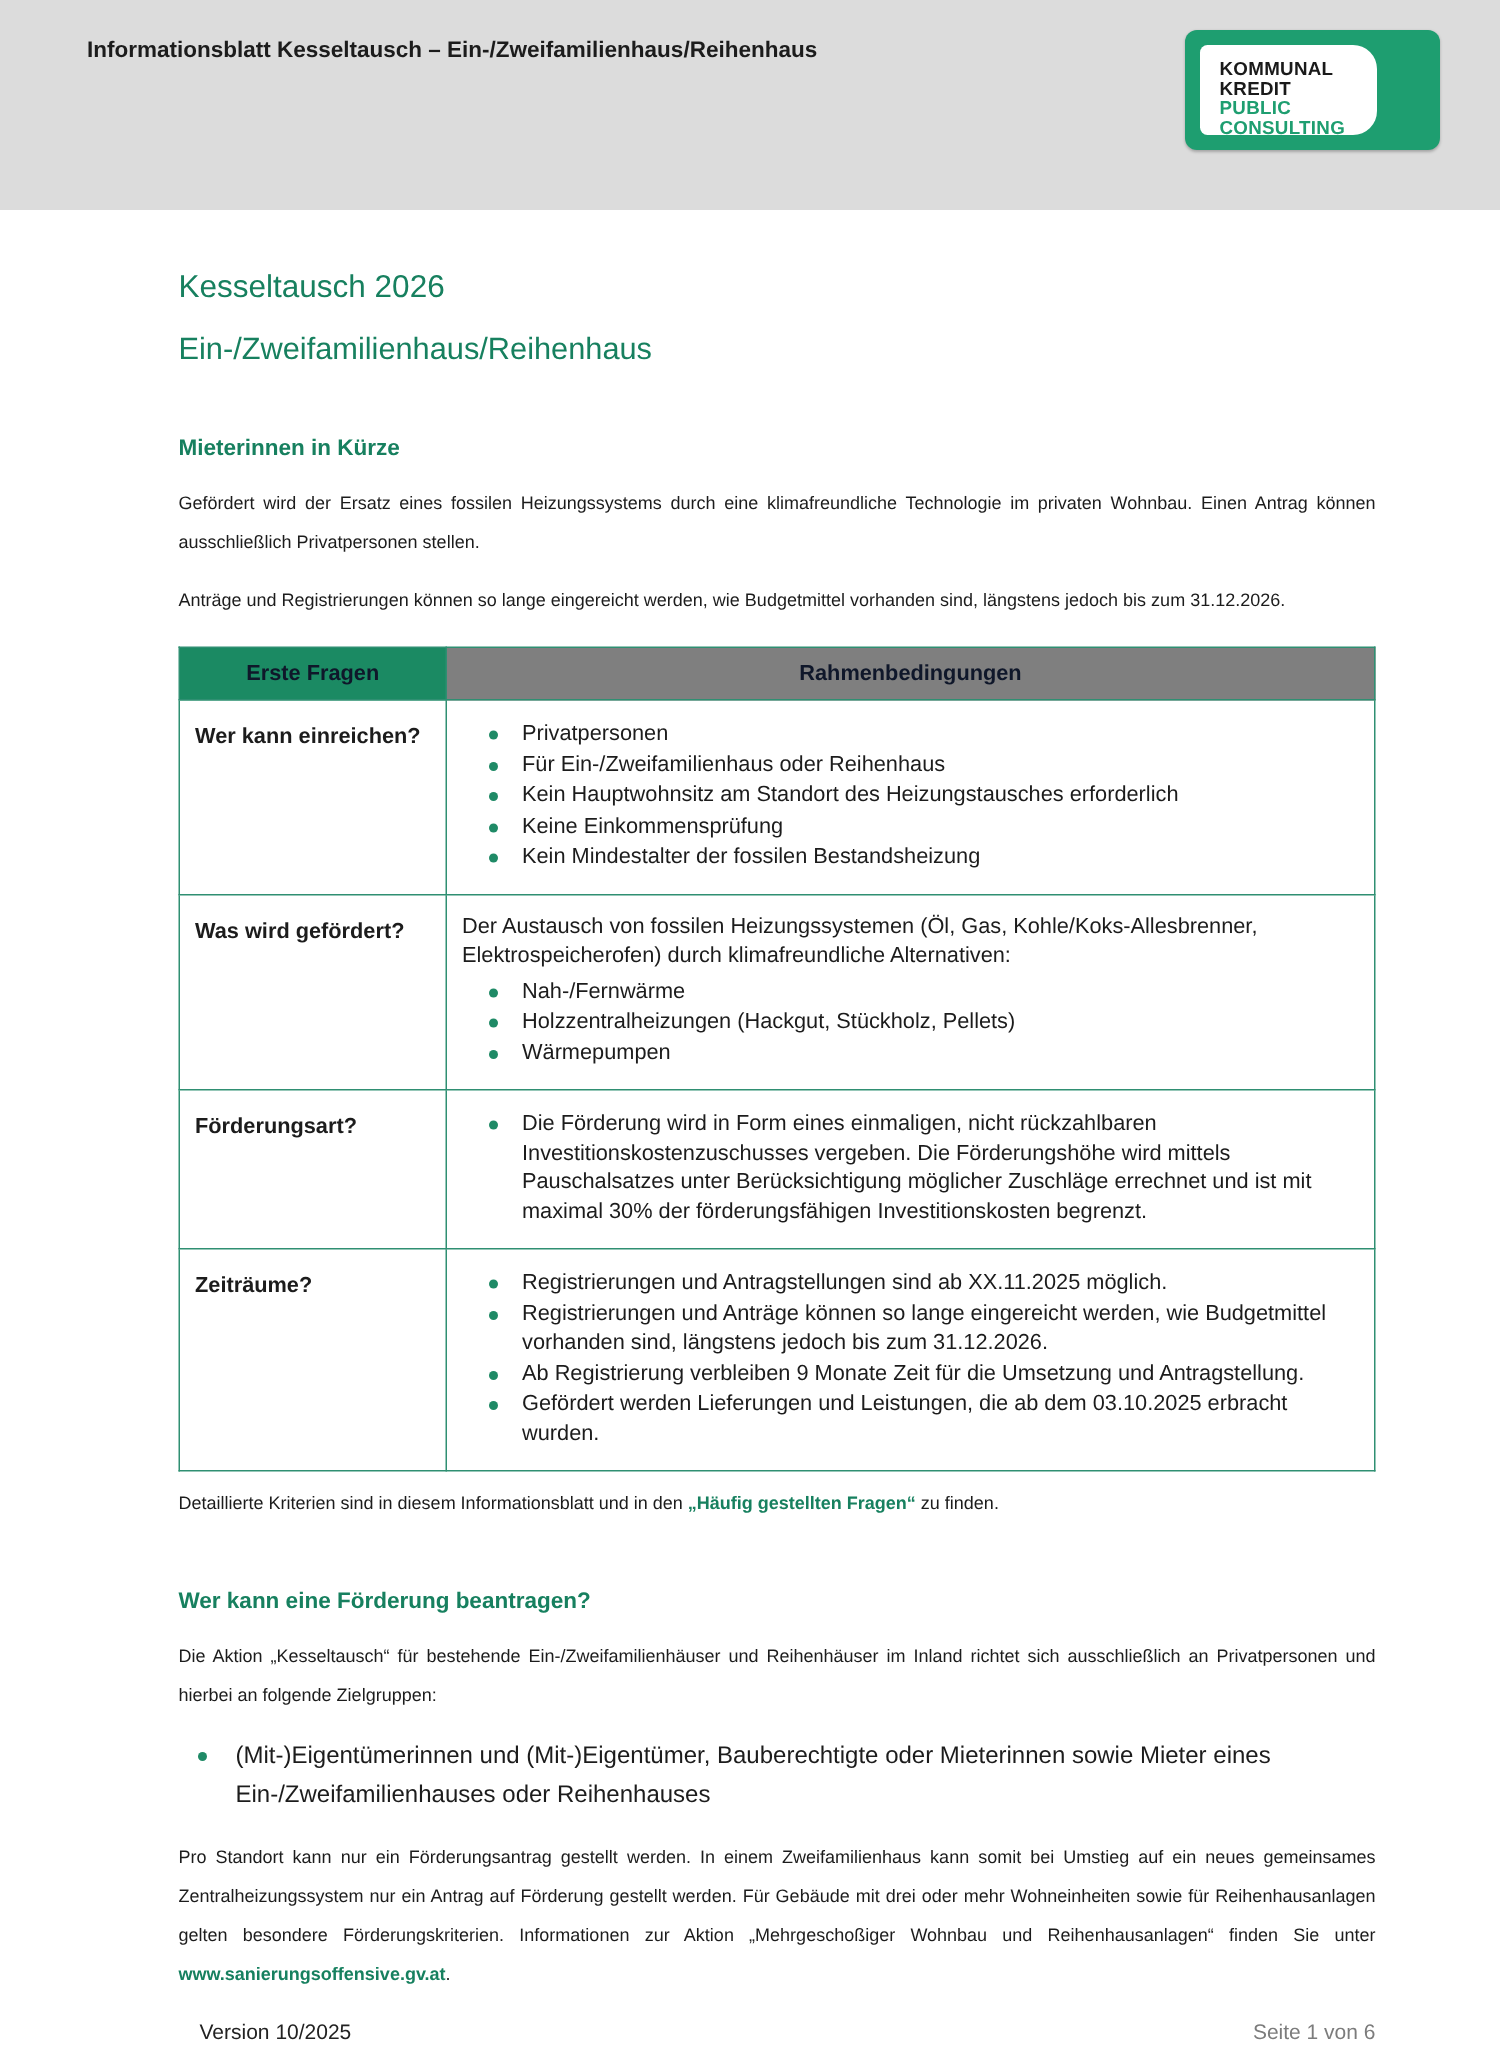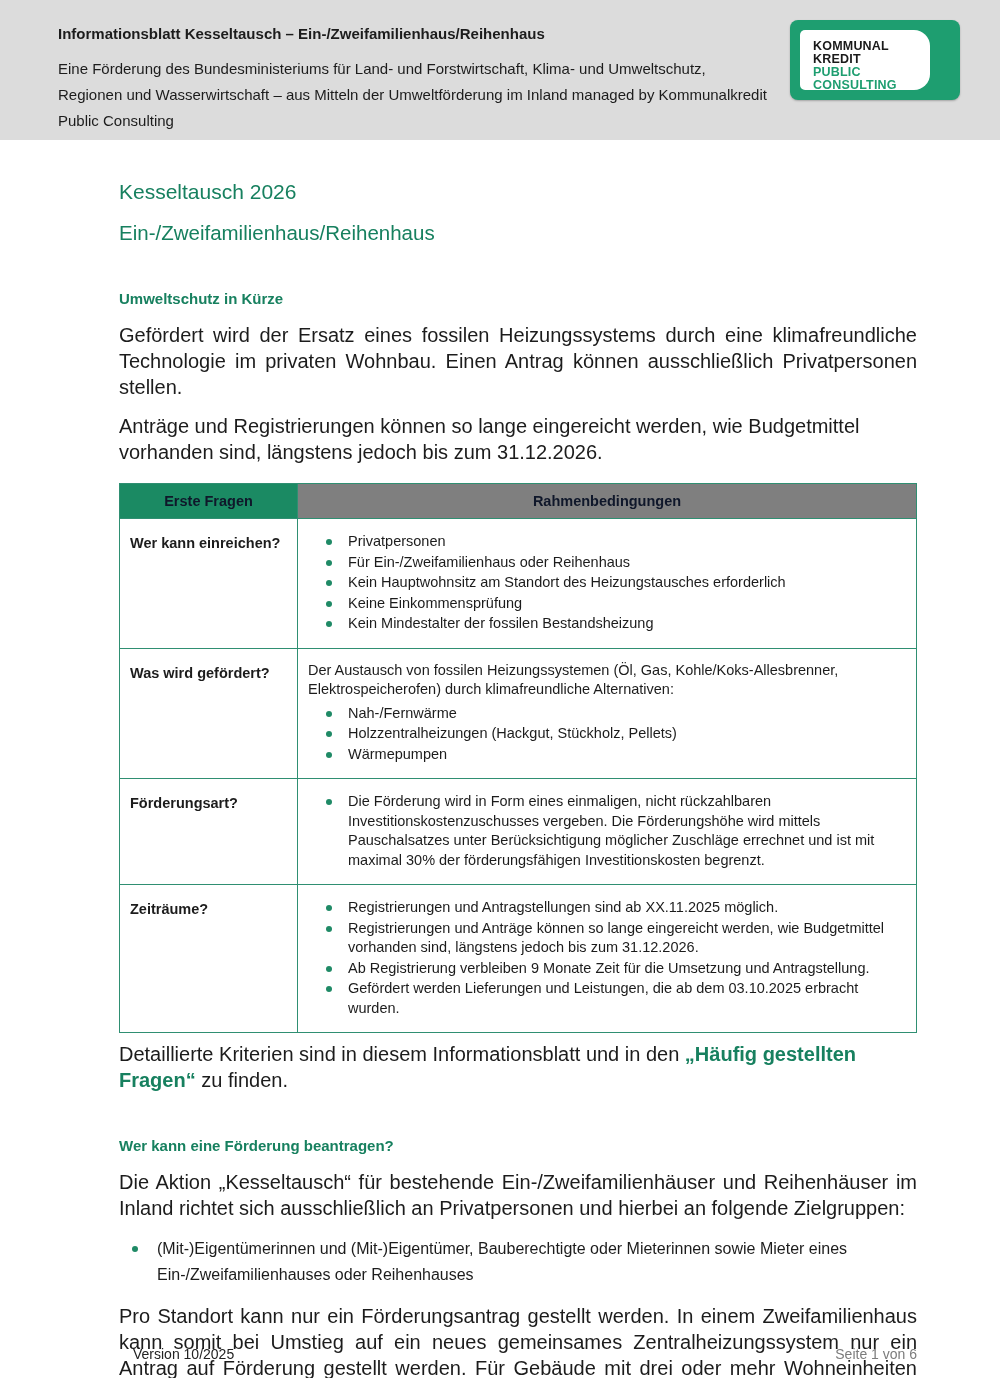--- a/index.html
+++ b/index.html
@@ -28,33 +28,33 @@
     padding:20px 40px 0 58px;
   }
   .band-text{padding-top:4px;max-width:710px;}
   .band-title{font-size:15px;font-weight:700;margin-bottom:12px;line-height:20px;}
   .band-sub{font-size:15px;font-weight:400;line-height:26px;}
   .logo{
     width:170px;height:80px;background:#1e9e70;border-radius:8px;
     position:relative;flex-shrink:0;box-shadow:0 1px 2px rgba(0,0,0,.25);
   }
   .logo-inner{
-    position:absolute;left:10px;top:10px;width:130px;height:60px;
+    position:absolute;left:10px;top:10px;width:118px;height:60px;
     background:#ffffff;border-radius:5px 16px 16px 5px;
     padding:10px 0 0 13px;
   }
   .logo-l{font-size:12.5px;font-weight:700;line-height:13px;letter-spacing:.2px;color:#1a1a1a;}
   .logo-l.green{color:#1e9e70;}
 
   
   main{padding:0 83px 0 119px;}
   h1{color:var(--green);font-size:21px;font-weight:400;margin:35px 0 0;line-height:34px;}
   h2{color:var(--green);font-size:20.5px;font-weight:400;margin:11px 0 0;line-height:26px;}
   h3{color:var(--green);font-size:15px;font-weight:700;margin:43px 0 12px;line-height:20px;}
-  p{font-size:20px;line-height:26px;margin:13px 0;}
+  p{font-size:12px;line-height:26px;margin:13px 0;}
   p.just{text-align:justify;}
   .glink{color:var(--green);font-weight:700;text-decoration:none;cursor:pointer;}
 
   
   table{
     width:100%;border-collapse:collapse;margin:18px 0 6px;
     border:1px solid var(--border);
   }
   th,td{border:1px solid var(--border);vertical-align:top;}
   th{color:#0f172a;font-size:14.5px;font-weight:700;padding:8px 6px;text-align:center;line-height:18px;}
@@ -85,36 +85,35 @@
   .footer .pg{color:var(--muted);}
 </style>
 </head>
 <body>
 
 <div class="page">
 
   <header class="band">
     <div class="band-text">
       <div class="band-title">Informationsblatt Kesseltausch – Ein-/Zweifamilienhaus/Reihenhaus</div>
-      <div class="band-sub">Eine Förderung des Bundesministeriums für Land- und Forstwirtschaft, Klima- und Umweltschutz, Regionen und Wasserwirtschaft – aus Mitteln der Umweltförderung im Inland managed by Kommunalkredit Public Consulting</div>
     </div>
     <div class="logo">
       <div class="logo-inner">
         <div class="logo-l">KOMMUNAL</div>
         <div class="logo-l">KREDIT</div>
         <div class="logo-l green">PUBLIC CONSULTING</div>
       </div>
     </div>
   </header>
 
   <main>
     <h1>Kesseltausch 2026</h1>
     <h2>Ein-/Zweifamilienhaus/Reihenhaus</h2>
 
-    <h3>Umweltschutz in Kürze</h3>
+    <h3>Mieterinnen in Kürze</h3>
     <p class="just">Gefördert wird der Ersatz eines fossilen Heizungssystems durch eine klimafreundliche Technologie im privaten Wohnbau. Einen Antrag können ausschließlich Privatpersonen stellen.</p>
     <p>Anträge und Registrierungen können so lange eingereicht werden, wie Budgetmittel vorhanden sind, längstens jedoch bis zum 31.12.2026.</p>
 
     <table>
       <thead>
         <tr>
           <th class="th-q">Erste Fragen</th>
           <th class="th-a">Rahmenbedingungen</th>
         </tr>
       </thead>

